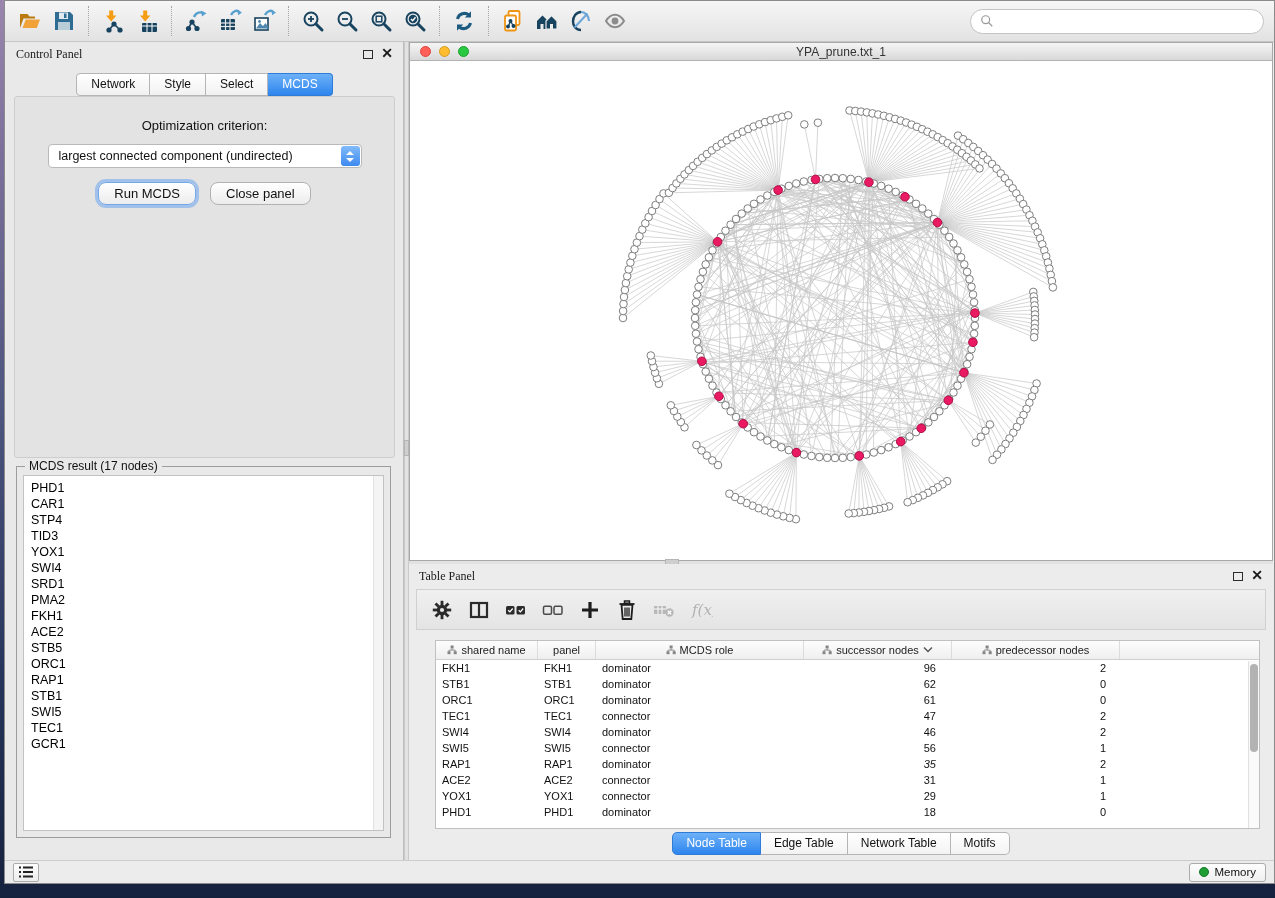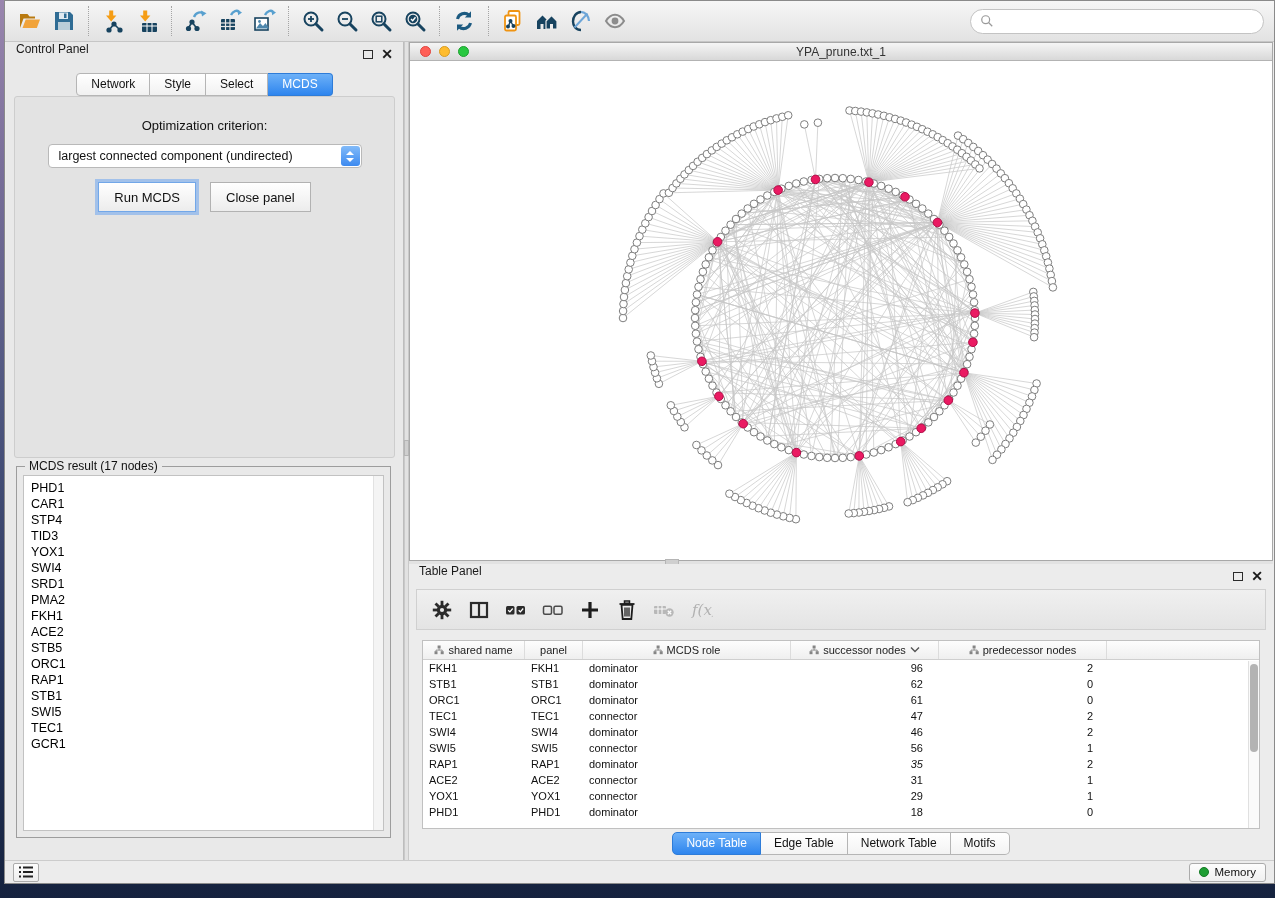--- a/index.html
+++ b/index.html
@@ -21,21 +21,21 @@
   .tb-btn svg { width:24px; height:24px; }
   .tb-sep { width:0; height:30px; border-left:1px dotted #a5a5a5; margin:0 7px; }
   .search-wrap { margin-left:auto; width:294px; height:25px; background:#fff;
     border:1px solid #c3c3c3; border-radius:13px; display:flex; align-items:center; padding:0 9px; }
   .search-wrap svg { width:14px; height:14px; margin-right:6px; flex:none; }
   .search-wrap input { border:none; outline:none; flex:1; font-size:12px; background:transparent; }
 
   
   .control-panel { position:absolute; left:1px; top:41px; width:398px; height:820px;
     background:#e9e9e9; border-right:1px solid #bdbdbd; }
-  .panel-title-row { height:24px; display:flex; padding:0 10px; font-size:12px; color:#1a1a1a; }
+  .panel-title-row { height:24px; display:flex; align-items:center; padding:0 10px; font-size:12px; color:#1a1a1a;font-family:Liberation Serif, serif; }
   .pt-icons { margin-left:auto; display:flex; align-items:center; gap:8px; }
   .float-ic { width:10px; height:9px; border:1.5px solid #2b2b2b; display:inline-block; }
   .close-ic { font-size:14px; font-weight:bold; color:#1a1a1a; line-height:10px; cursor:pointer; }
 
   .cp-tabs { position:absolute; top:31px; left:0; right:0; display:flex; justify-content:center; }
   .cp-tab { font-size:12px; padding:3px 14px 4px; background:linear-gradient(#ffffff,#f1f1f1);
     border:1px solid #b5b5b5; border-left-width:0; color:#111; cursor:pointer; }
   .cp-tab:first-child { border-left-width:1px; border-radius:4px 0 0 4px; }
   .cp-tab:last-child { border-radius:0 4px 4px 0; }
   .cp-tab.active { background:linear-gradient(#6db1f8,#2e85ee); color:#fff; border-color:#2e7cd8; }
@@ -46,22 +46,22 @@
   .dropdown { margin:11px auto 0; width:314px; height:24px; background:#fff;
     border:1px solid #b9b9b9; border-radius:4px; position:relative; display:flex;
     align-items:center; padding-left:10px; font-size:12.5px; color:#111; cursor:pointer; }
   .dd-stepper { position:absolute; right:1px; top:1px; bottom:1px; width:19px; border-radius:3px;
     background:linear-gradient(#82bbf9,#3c8af0); display:flex; flex-direction:column;
     align-items:center; justify-content:center; gap:3px; }
   .dd-stepper i { width:0; height:0; border-left:4px solid transparent; border-right:4px solid transparent; }
   .dd-up { border-bottom:4px solid #fff; }
   .dd-down { border-top:4px solid #fff; }
   .btn-row { display:flex; justify-content:center; gap:14px; margin-top:14px; }
-  .cp-btn { height:30px; padding:0 15px; font-size:13px; color:#111;
-    background:linear-gradient(#ffffff,#ececec); border:1px solid #b2b2b2; border-radius:0; cursor:pointer; }
+  .cp-btn { height:23px; padding:0 15px; font-size:13px; color:#111;
+    background:linear-gradient(#ffffff,#ececec); border:1px solid #b2b2b2; border-radius:8px; cursor:pointer; }
   .run-btn { border-color:#72a7e8; box-shadow:0 0 0 3px rgba(110,165,240,.55); }
 
   .result-box { position:absolute; top:424px; left:10px; right:12px; height:372px;
     border:1px solid #9d9d9d; background:#e9e9e9;padding-left:13px; }
   .result-legend { position:absolute; top:-8px; left:8px; background:#e9e9e9;
     padding:0 4px; font-size:12px; color:#111; }
   .result-list { position:absolute; top:8px; left:6px; right:6px; bottom:6px;
     background:#fff; border:1px solid #c2c2c2; font-size:12.5px; line-height:16px;
     padding:4px 0 0 7px; overflow:hidden; }
   .result-item { height:16px; cursor:default; }
@@ -90,21 +90,21 @@
   .net-canvas { position:absolute; top:18px; left:0; right:0; bottom:0; background:#fff; overflow:hidden; }
 
   
   .table-panel { position:absolute; left:404px; top:563px; right:1px; height:298px; background:#ececec; }
   .tp-toolbar { position:absolute; top:25px; left:7px; right:7px; height:41px;
     background:linear-gradient(#f0f0f0,#e4e4e4); border:1px solid #d0d0d0;
     display:flex; align-items:center; gap:7px; padding:0 10px; }
   .tp-btn { width:30px; height:30px; border:none; background:transparent; display:flex;
     align-items:center; justify-content:center; cursor:pointer; }
   .tp-btn svg { width:24px; height:24px; }
-  .tp-table { position:absolute; top:76px; left:13px; right:13px; height:189px;
+  .tp-table { position:absolute; top:76px; left:26px; right:13px; height:189px;
     background:#fff; border:1px solid #c0c0c0; overflow:hidden; }
   .tp-header { display:flex; height:19px; border-bottom:1px solid #cfcfcf; background:linear-gradient(#fdfdfd,#efefef); }
   .tp-hcell { display:flex; align-items:center; justify-content:center; gap:4px;
     font-size:11px; color:#222; border-right:1px solid #dcdcdc; height:100%; cursor:pointer; }
   .tp-hcell svg { width:10px; height:10px; flex:none; }
   .tp-row { display:flex; height:16px; font-size:11px; color:#111; cursor:default; }
   .tp-cell { overflow:hidden; white-space:nowrap; padding-top:2px; }
   .al { text-align:left; padding-left:6px; }
   .ar { text-align:right; }
   .tp-scroll { position:absolute; top:20px; right:0; bottom:0; width:11px;

